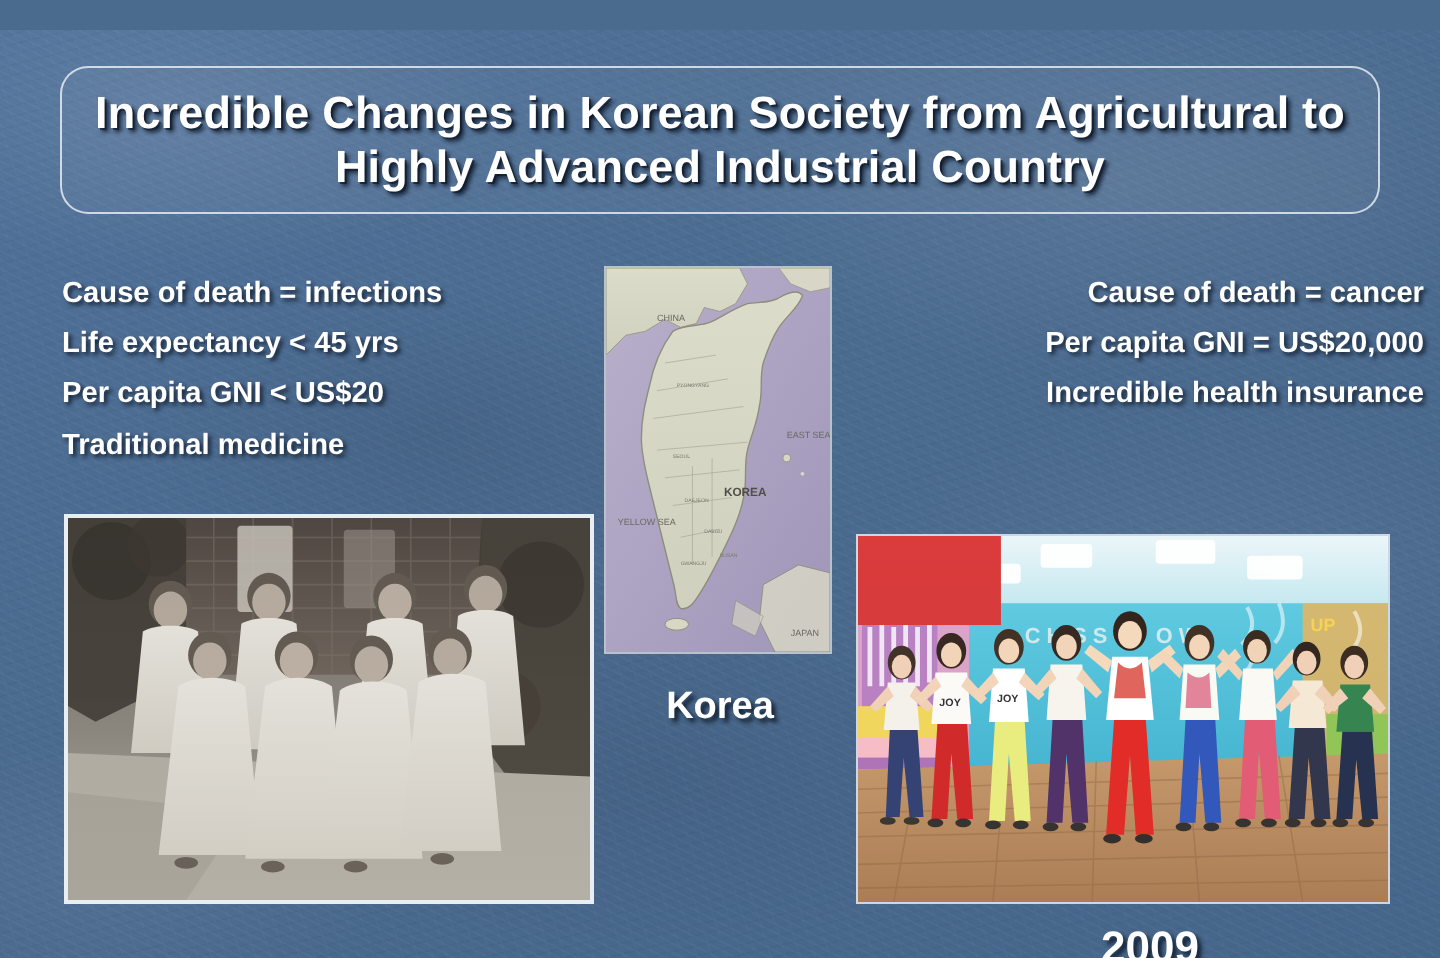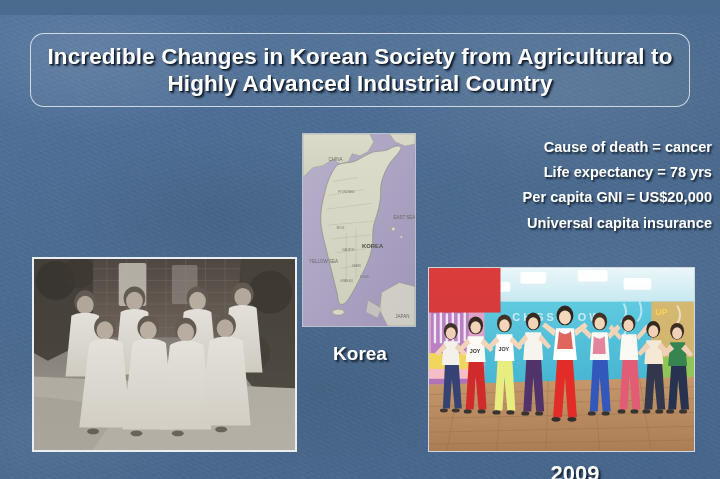--- a/index.html
+++ b/index.html
@@ -88,26 +88,31 @@
 <body>
 
 <div id="slide">
 
   <div class="bg-texture"></div>
 
   <div id="title-box">
     <div id="title-text">Incredible Changes in Korean Society from Agricultural to Highly Advanced Industrial Country</div>
   </div>
 
+  <div class="facts" id="facts-left">
+    <div class="fact-line">Cause of death = infections</div>
+    <div class="fact-line">Life expectancy &lt; 45 yrs</div>
+    <div class="fact-line">Per capita GNI &lt; US$20</div>
+    <div class="fact-line">Traditional medicine</div>
+  </div>
 
   <div class="facts" id="facts-right">
     <div class="fact-line">Cause of death = cancer</div>
-    <div class="fact-line">Life expectancy = 78 yrs</div>
     <div class="fact-line">Per capita GNI = US$20,000</div>
-    <div class="fact-line">Universal capita insurance</div>
+    <div class="fact-line">Incredible health insurance</div>
   </div>
 
   <div class="photo" id="map-image">
     <svg viewBox="0 0 114 194" preserveAspectRatio="none">
       <defs>
         <linearGradient id="seaGrad" x1="0" y1="0" x2="1" y2="1">
           <stop offset="0%" stop-color="#b9b0cb"></stop>
           <stop offset="55%" stop-color="#aba1c1"></stop>
           <stop offset="100%" stop-color="#9f96b8"></stop>
         </linearGradient>

